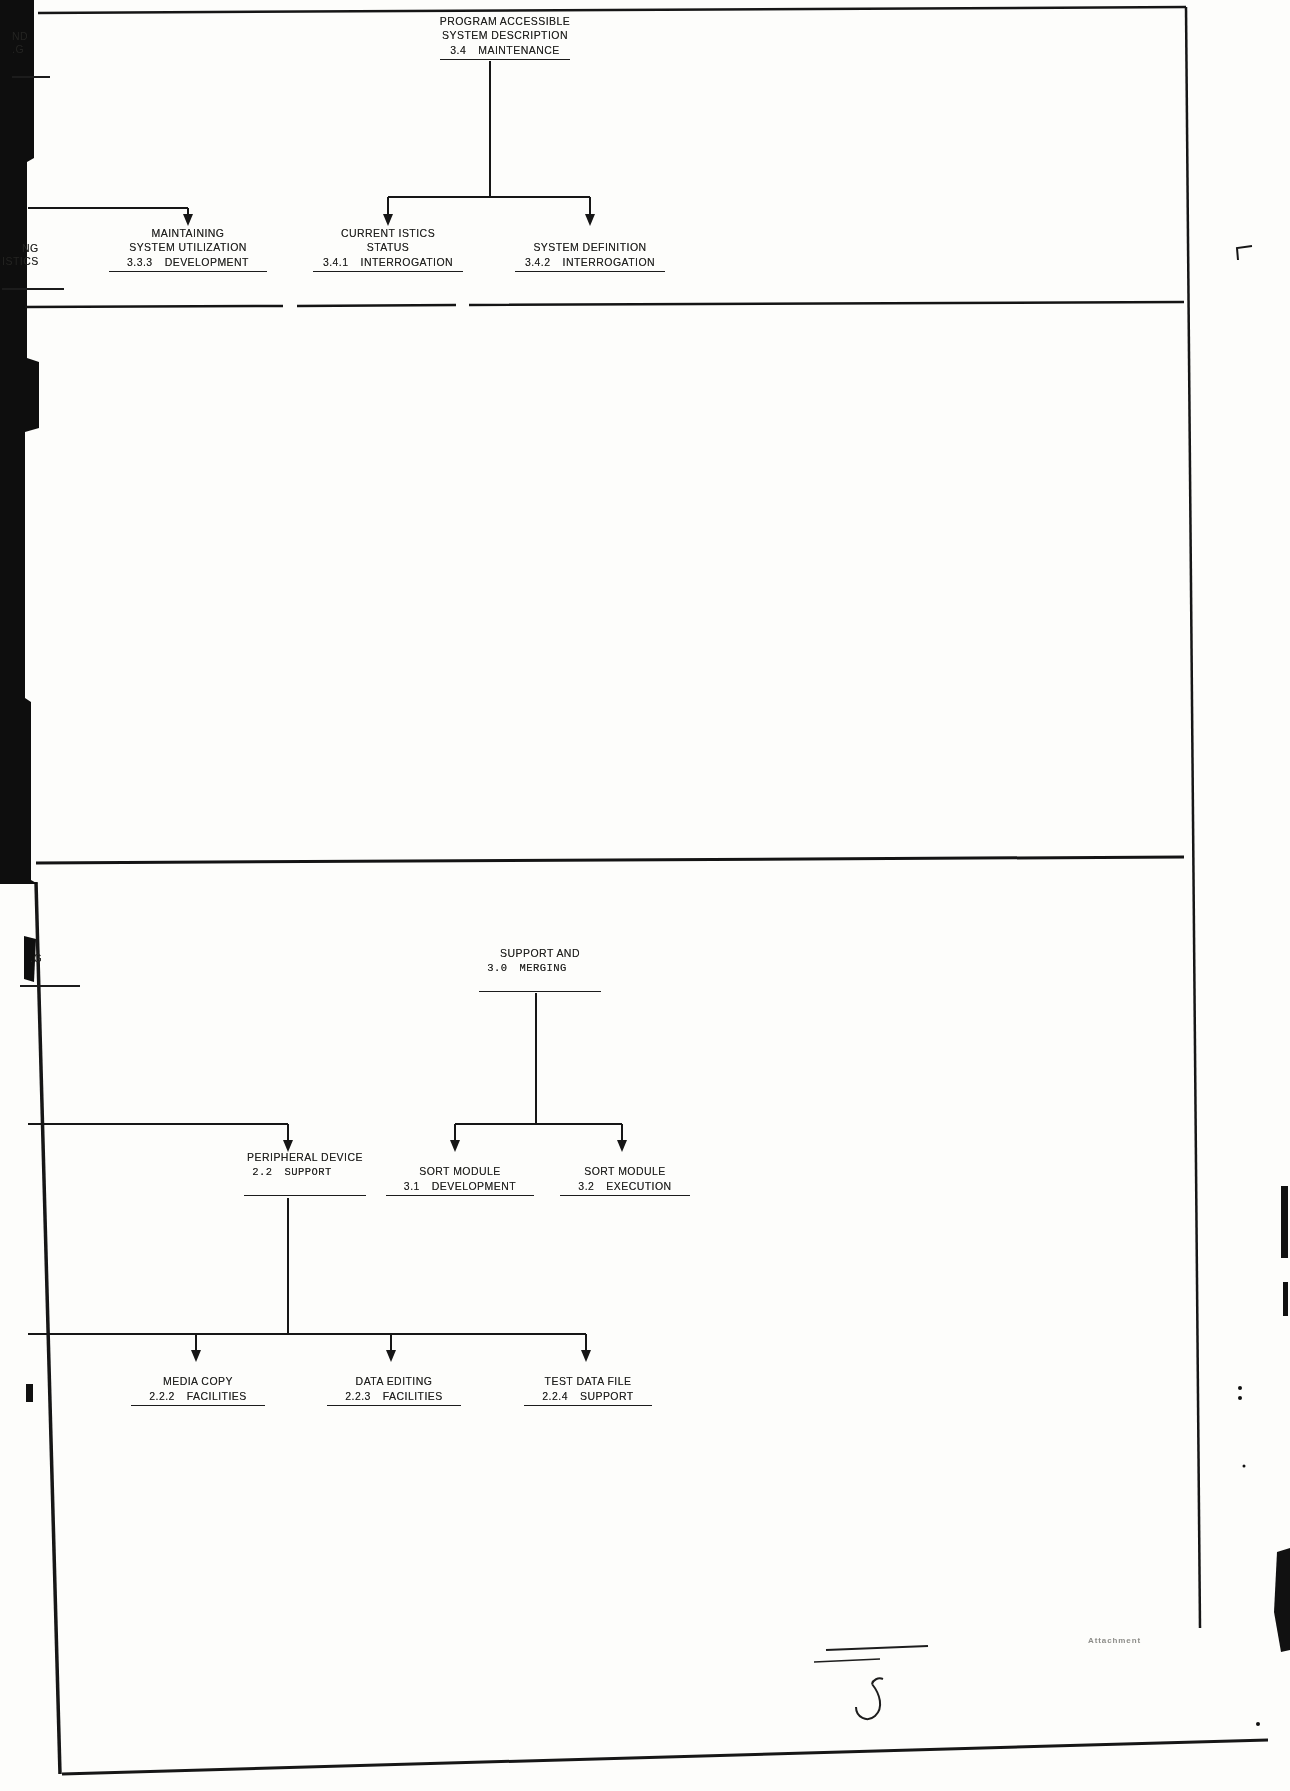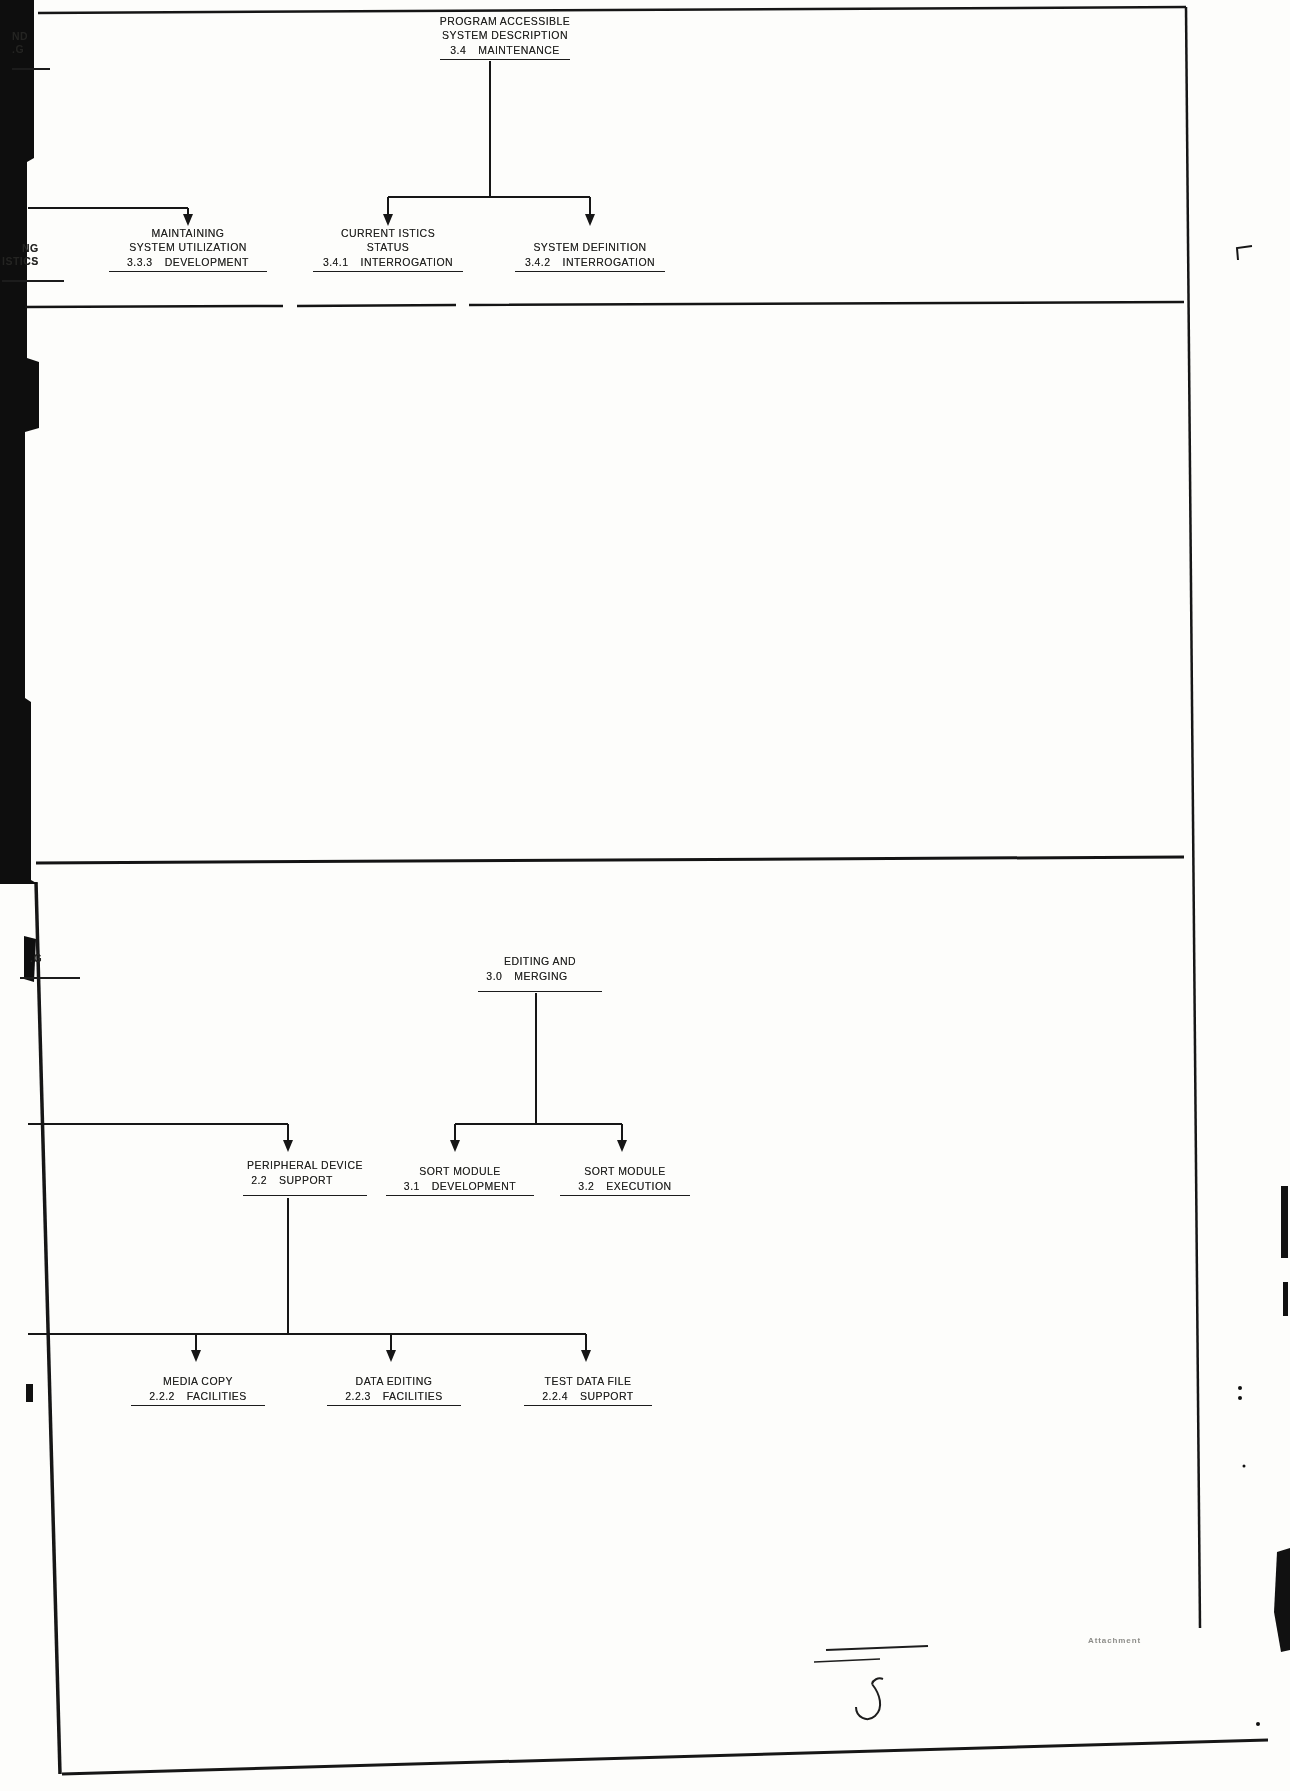--- a/index.html
+++ b/index.html
@@ -15,28 +15,28 @@
     text-align:center;font-size:10.5px;line-height:14px;letter-spacing:.45px;
     color:#222220;text-shadow:0 0 .4px rgba(20,20,20,.55);
   }
   .node .nl{display:block;white-space:nowrap;}
   .nnum{
     display:inline-block;align-self:center;margin-top:1px;padding:0 10px 2px;
     border-bottom:1.8px solid #1c1c1c;white-space:nowrap;
   }
   .nnum .num{display:inline-block;margin-right:12px;}
   .nnum.wide{padding:0 18px 2px;}
-  .nnum.ext-r{padding:0 34px 8px 8px;}
+  .nnum.ext-r{padding:0 34px 16px 8px;font-family:Liberation Mono, monospace;}
   
   .frag{
     position:absolute;font-size:10.5px;line-height:13px;letter-spacing:.5px;
     color:#242422;text-shadow:0 0 .4px rgba(20,20,20,.5);
   }
   .frag .fl{display:block;white-space:nowrap;}
-  .frag.ul{border-bottom:2px solid #1c1c1c;padding-bottom:12px;font-weight:bold;}
+  .frag.ul{border-bottom:2px solid #1c1c1c;padding-bottom:20px;}
   .attachment{
     position:absolute;font-size:8px;letter-spacing:.9px;color:#8d8d89;font-weight:bold;
   }
 </style>
 </head>
 <body>
 
 <div class="canvas">
 
   <svg class="layer" viewBox="0 0 1290 1791">
@@ -125,21 +125,21 @@
     <span class="nnum"><span class="num">3.4.1</span><span>INTERROGATION</span></span>
   </div>
 
   <div class="node" style="left:495px;bottom:1519px;width:190px">
     <span class="nl">SYSTEM DEFINITION</span>
     <span class="nl"></span>
     <span class="nnum"><span class="num">3.4.2</span><span>INTERROGATION</span></span>
   </div>
 
   <div class="node" style="left:450px;bottom:799px;width:180px">
-    <span class="nl">EDITING AND</span>
+    <span class="nl">SUPPORT AND</span>
     <span class="nl"></span>
     <span class="nnum ext-r"><span class="num">3.0</span><span>MERGING</span></span>
   </div>
 
   <div class="node" style="left:210px;bottom:595px;width:190px">
     <span class="nl">PERIPHERAL DEVICE</span>
     <span class="nl"></span>
     <span class="nnum ext-r"><span class="num">2.2</span><span>SUPPORT</span></span>
   </div>
 

